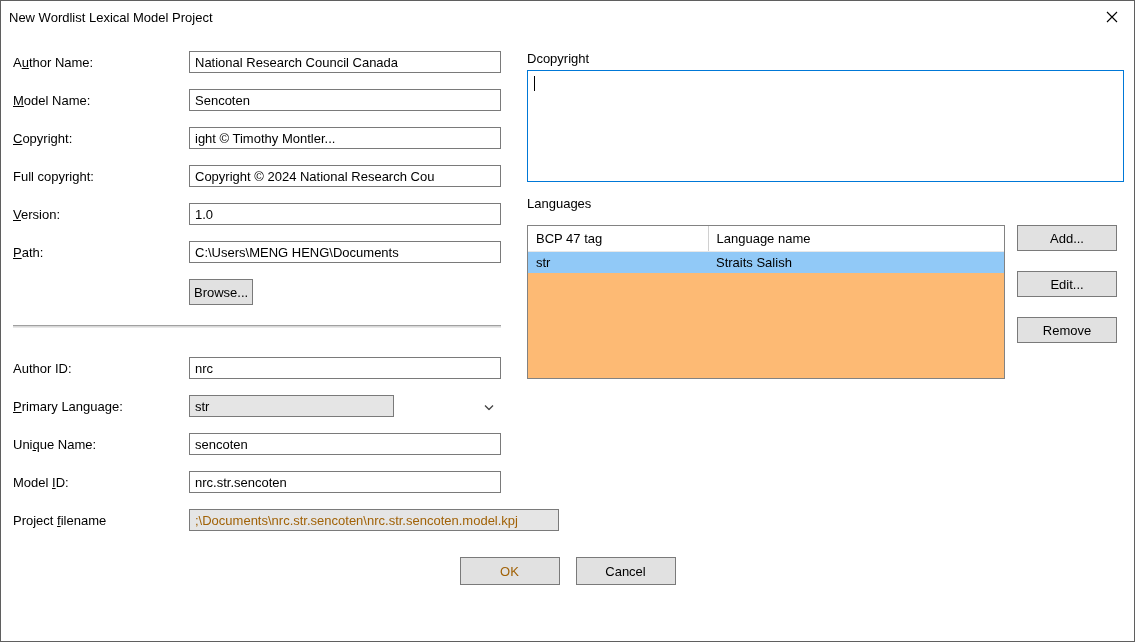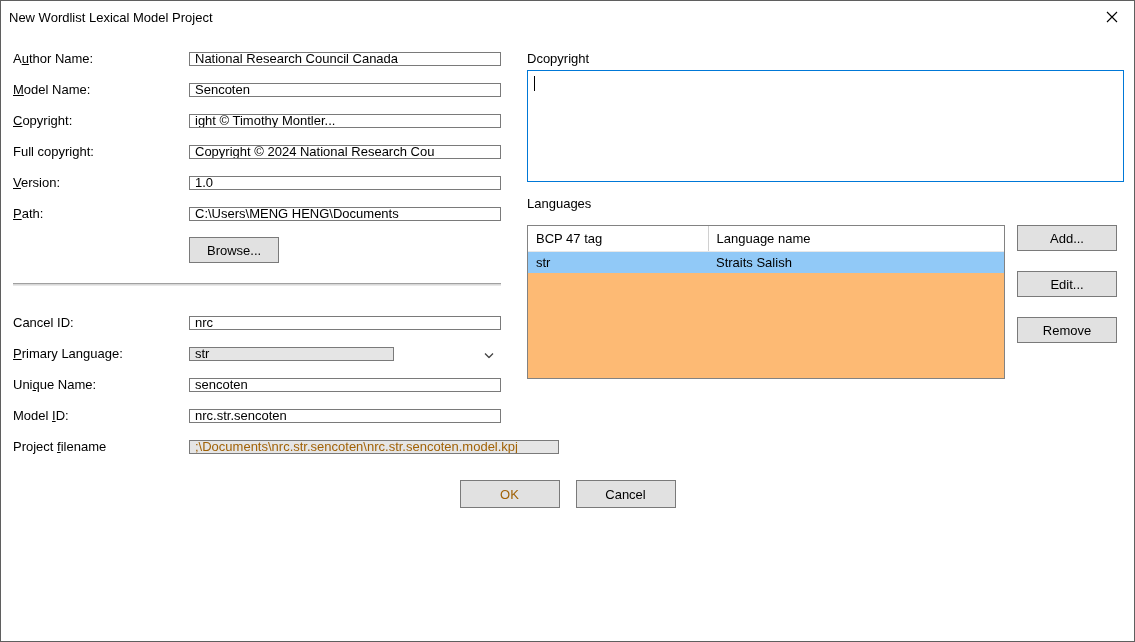--- a/index.html
+++ b/index.html
@@ -55,21 +55,21 @@
     gap: 8px;
     margin-bottom: 16px;
   }
   .form-label {
     width: 168px;
     text-align: left;
   }
   .form-label .mnemonic { text-decoration: underline; }
   .txt, .combo, .txt-ro {
     flex: 1;
-    height: 14px;
+    height: 22px;
     border: 1px solid #7a7a7a;
     background: #fff;
     padding: 0 5px;
     font-family: inherit;
     font-size: 13px;
     outline: none;
   }
   .txt-ro {
     background: #e5e5e5;
     color: #a16207;
@@ -91,21 +91,21 @@
     right: 7px;
     top: 50%;
     transform: translateY(-50%);
     pointer-events: none;
   }
   .combo-wrap .arrow svg { width: 10px; height: 6px; }
   .btn {
     height: 26px;
     border: 1px solid #7a7a7a;
     background: #e1e1e1;
-    padding: 0 17px;
+    padding: 0 4px;
     font-family: inherit;
     font-size: 13px;
     cursor: pointer;
   }
   .btn:disabled {
     color: #a16207;
     cursor: default;
   }
   .browse-row {
     margin-left: 176px;
@@ -228,21 +228,21 @@
           <span class="form-label"><span></span><span class="mnemonic">P</span><span>ath:</span></span>
           <input class="txt" type="text" value="C:\Users\MENG HENG\Documents" style="">
         </div>
         <div class="browse-row">
           <button class="btn">Browse...</button>
         </div>
 
         <div class="divider"></div>
 
         <div class="form-row">
-          <span class="form-label">Cancel ID:</span>
+          <span class="form-label">Author ID:</span>
           <input class="txt" type="text" value="nrc" style="">
         </div>
         <div class="form-row">
           <span class="form-label"><span></span><span class="mnemonic">P</span><span>rimary Language:</span></span>
           <div class="combo-wrap">
             <input class="combo" readonly="" value="str" style="">
             <span class="arrow"><svg viewBox="0 0 10 6">
                   <path d="M1 1 L5 5 L9 1" stroke="#444" stroke-width="1.3" fill="none"></path>
                 </svg></span>
           </div>

